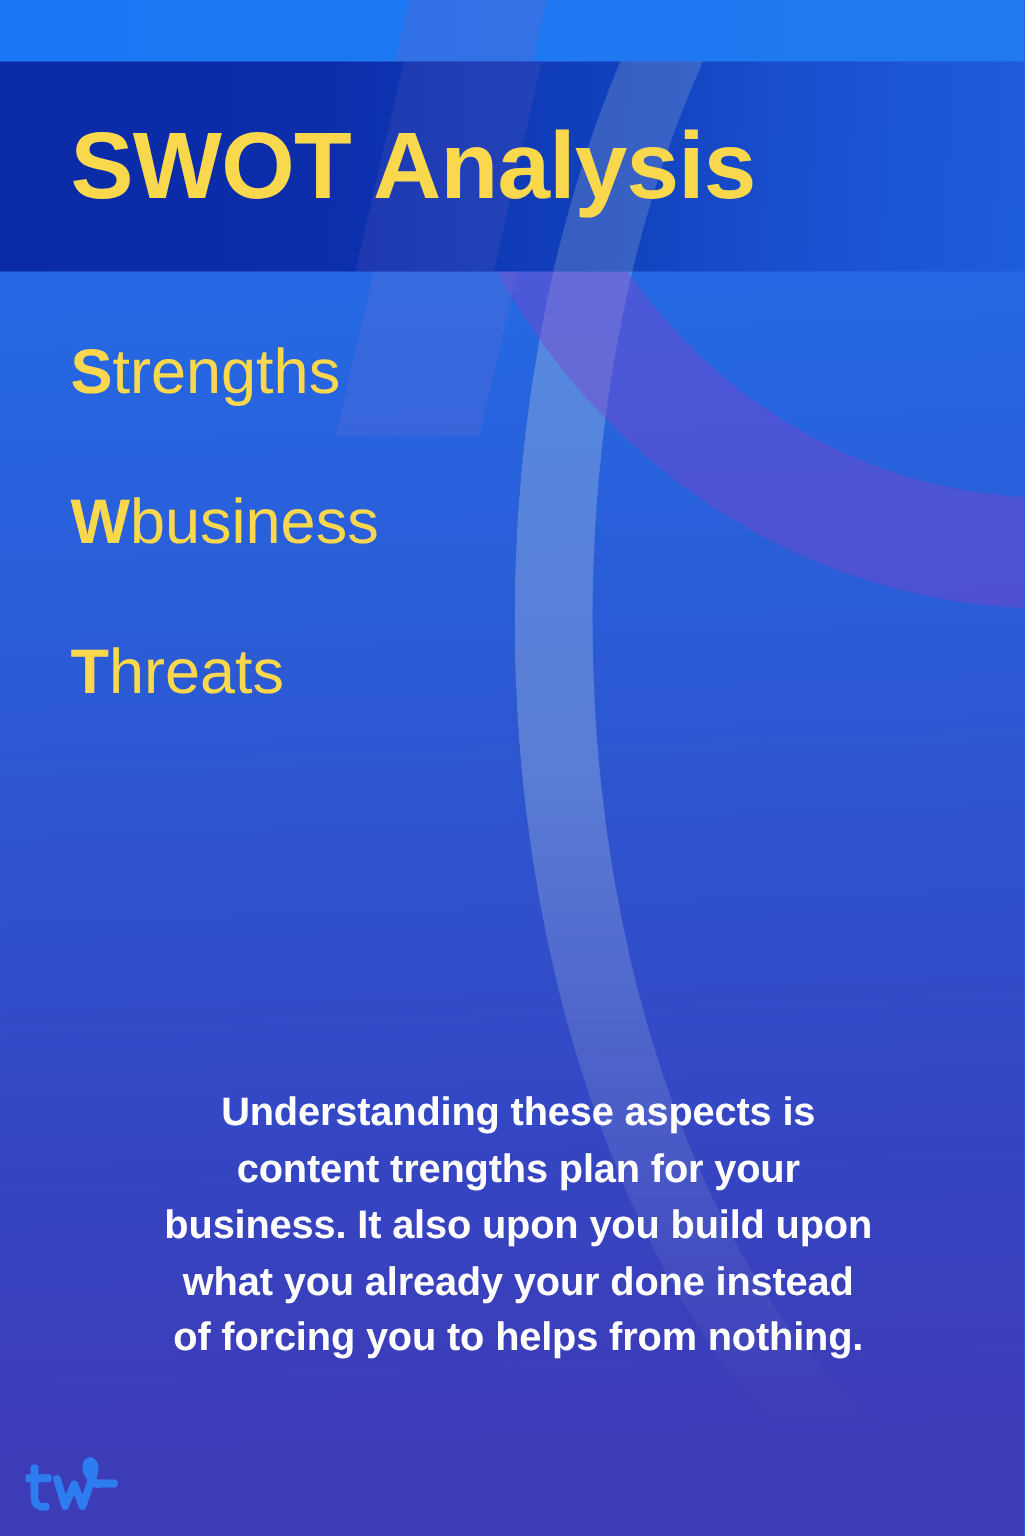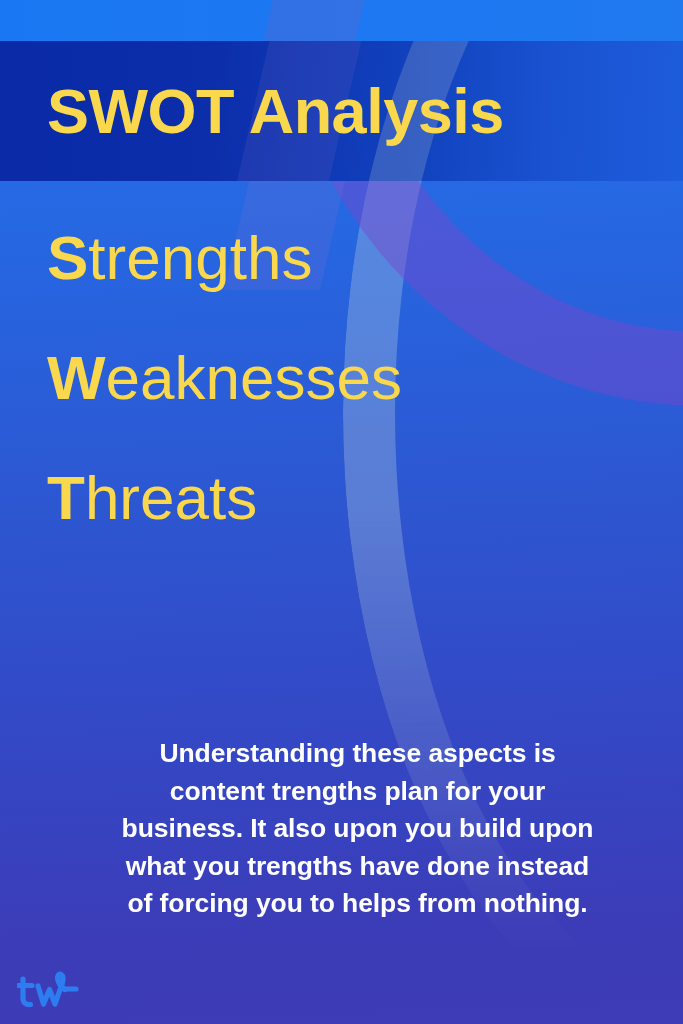--- a/index.html
+++ b/index.html
@@ -136,42 +136,42 @@
     position: absolute;
     left: 47px;
     top: 227px;
     width: 600px;
     margin: 0;
     padding: 0;
     list-style: none;
     z-index: 3;
   }
   .swot-item {
-    font-size: 62px;
+    font-size: 42px;
     line-height: 1;
     color: #fad84e;
     font-weight: 400;
     white-space: nowrap;
     margin: 0 0 58px 0;
     letter-spacing: 0px;
   }
   .swot-item:last-child {
     margin-bottom: 0;
   }
   .swot-item .lead {
     font-weight: bold;
   }
 
   
   .summary {
     position: absolute;
     left: 44px;
     top: 719px;
     width: 595px;
-    margin: 16px;
+    margin: 4px;
     text-align: center;
     color: #ffffff;
     font-size: 26.5px;
     font-weight: bold;
     line-height: 37.5px;
     letter-spacing: -0.1px;
     z-index: 3;
   }
   .summary span {
     display: block;
@@ -206,29 +206,29 @@
   </div>
 
   <div class="title-banner">
     <div class="title-banner-arc"></div>
     <div class="title-banner-streak"></div>
     <h1 class="poster-title">SWOT Analysis</h1>
   </div>
 
   <ul class="swot-list">
     <li class="swot-item"><span class="lead">S</span><span class="rest">trengths</span></li>
-    <li class="swot-item"><span class="lead">W</span><span class="rest">eaknesses</span></li>
+    <li class="swot-item"><span class="lead">W</span><span class="rest">business</span></li>
     <li class="swot-item"><span class="lead">T</span><span class="rest">hreats</span></li>
   </ul>
 
   <p class="summary">
     <span>Understanding these aspects is</span>
     <span>content trengths plan for your</span>
     <span>business. It also upon you build upon</span>
-    <span>what you trengths have done instead</span>
+    <span>what you already your done instead</span>
     <span>of forcing you to helps from nothing.</span>
   </p>
 
   <div class="logo">
     <svg width="72" height="42" viewBox="0 0 72 42" xmlns="http://www.w3.org/2000/svg">
       <g fill="none" stroke="#2e7df0" stroke-width="5.2" stroke-linecap="round" stroke-linejoin="round">
         <path d="M6 9 L6 28 C6 33 9 35 13.5 34.5"></path>
         <path d="M1.5 15.5 L15 15.5"></path>
         <path d="M21 16 L26.5 34 L32.5 19.5 L38 34 L45 14"></path>
         <path d="M45 14 C48.5 3.5 41 1.5 40.5 7.5 C40.2 12 44 17 48 19.5"></path>

